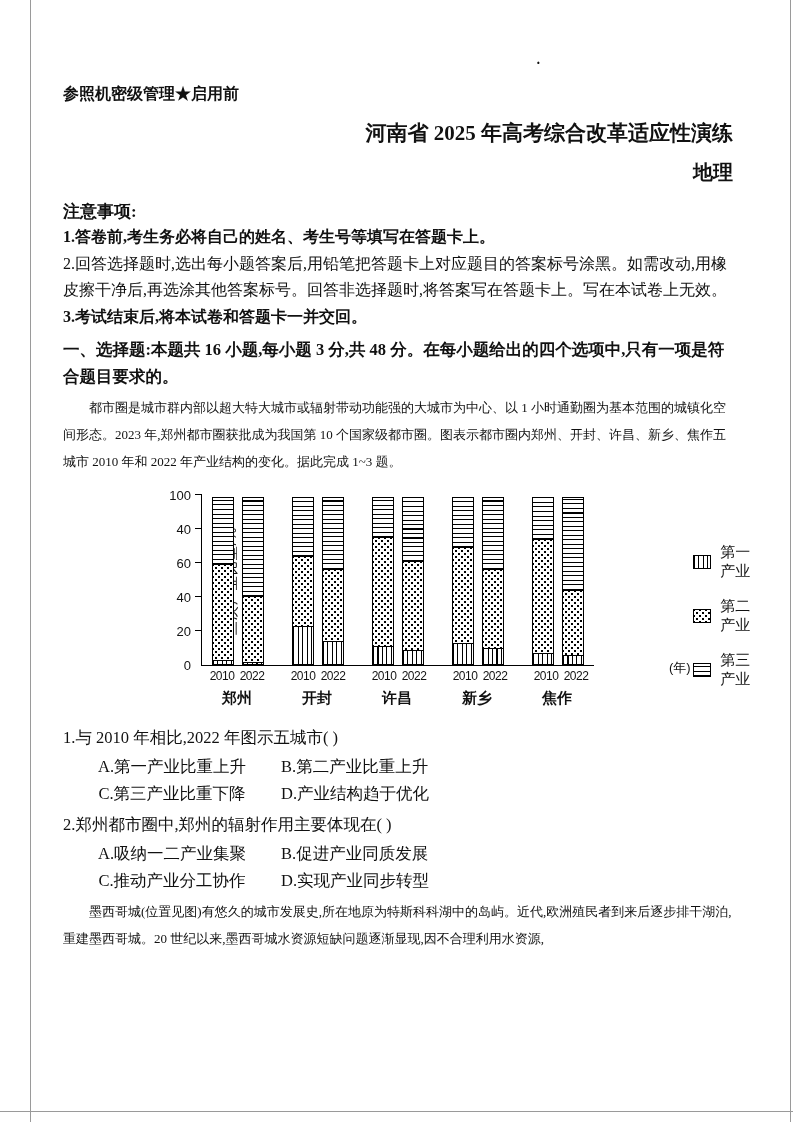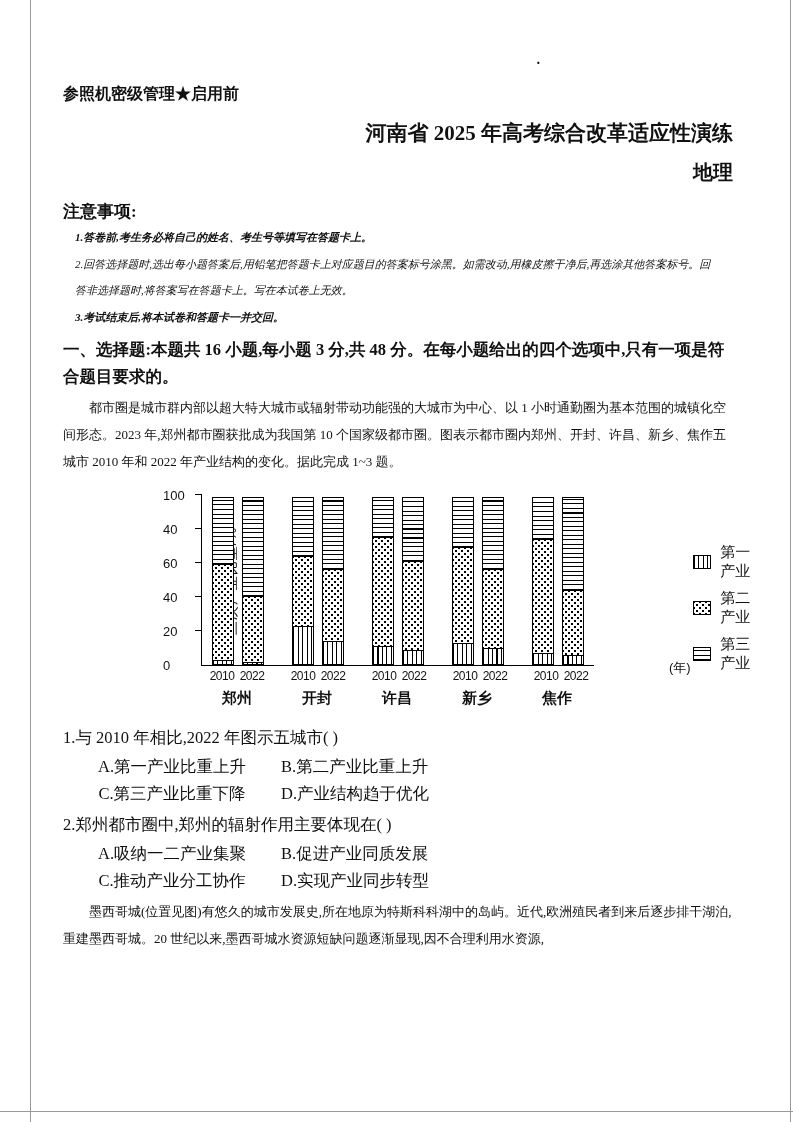--- a/index.html
+++ b/index.html
@@ -17,21 +17,21 @@
 
   .content { position:absolute; left:63px; top:84px; width:670px; }
 
   .classification { font-weight:bold; font-size:16px; }
   .stray-dot { position:absolute; left:473px; top:-28px; font-size:14px; font-weight:bold; }
 
   .title { text-align:right; font-size:21px; font-weight:bold; margin:14px 0 0 0; }
   .subject { text-align:right; font-size:20px; font-weight:bold; margin:12px 0 0 0; }
 
   .notice-heading { font-weight:bold; font-size:17px; margin-top:14px; }
-  p.note { margin:1px 12px; font-size:11px; line-height:26px;font-style:italic; }
+  p.note { margin:1px 0; font-size:16px; line-height:26px; }
   p.note.bold { font-weight:bold; }
 
   .section-heading { font-weight:bold; font-size:16.5px; line-height:27px; margin-top:6px; }
 
   .passage { font-size:13px; line-height:27px; text-indent:2em; margin:4px 0 0 0; }
 
   
   .chart { position:relative; margin:20px 0 14px 66px; width:640px; height:215px;
            font-family:"Liberation Sans","DejaVu Sans",sans-serif; }
   .chart-inner { position:absolute; left:72px; top:0; width:392px; }
@@ -41,31 +41,31 @@
   .bar-group { display:flex; gap:8px; }
   .bar { display:flex; flex-direction:column; justify-content:flex-end; }
   .seg { width:22px; box-sizing:border-box; border:1px solid #000; background-color:#fff; }
   .seg + .seg { margin-top:-1px; }
   .pat1 { background-image:repeating-linear-gradient(90deg,#000 0,#000 1px,transparent 1px,transparent 4.5px); }
   .pat2 { background-image:radial-gradient(#000 1px,transparent 1.35px),radial-gradient(#000 1px,transparent 1.35px);
           background-size:6px 6px; background-position:0 0,3px 3px; }
   .pat3 { background-image:repeating-linear-gradient(0deg,#000 0,#000 1px,transparent 1px,transparent 4.5px); }
   .tick-mark { position:absolute; left:-7px; width:7px; height:1px; background:#000; }
   .y-ticks { position:absolute; left:-38px; top:0; width:32px; height:170px; }
-  .ytick-label { position:absolute; right:4px; font-size:13px; width:28px; text-align:left; }
+  .ytick-label { position:absolute; right:4px; font-size:13px; width:28px; text-align:right; }
   .ylabel { position:absolute; left:22px; top:172px; transform:rotate(-90deg); transform-origin:0 0;
             width:172px; text-align:center; font-size:14px; letter-spacing:1px; }
   .year-row { display:flex; gap:29px; padding-left:10px; margin-top:3px; }
   .year-group { display:flex; gap:8px; width:52px; }
   .year-group span { width:22px; display:flex; justify-content:center; font-size:12px; white-space:nowrap; letter-spacing:-0.5px; }
   .city-row { display:flex; gap:28px; padding-left:10px; margin-top:6px; }
   .city { width:52px; text-align:center; font-size:15px; font-weight:600;
           font-family:"Liberation Serif","DejaVu Serif",serif; }
   .x-unit { position:absolute; left:468px; top:164px; font-size:13px; }
-  .legend { position:absolute; left:492px; top:48px; display:flex; flex-direction:column; gap:8px; }
+  .legend { position:absolute; left:492px; top:48px; display:flex; flex-direction:column; gap:16px; }
   .legend-item { display:flex; align-items:center; gap:9px; }
   .swatch { width:34px; height:14px; box-sizing:border-box; border:1px solid #000; background-color:#fff; }
   .legend-label { font-size:15px; font-family:"Liberation Serif","DejaVu Serif",serif; }
 
   
   .question { margin-top:4px; }
   .stem { font-size:16.5px; line-height:27px; margin:2px 0; }
   .opt-row { font-size:16.5px; line-height:27px; }
   .opt { display:inline-block; }
   .col-ab { width:218px;text-align:center; }

